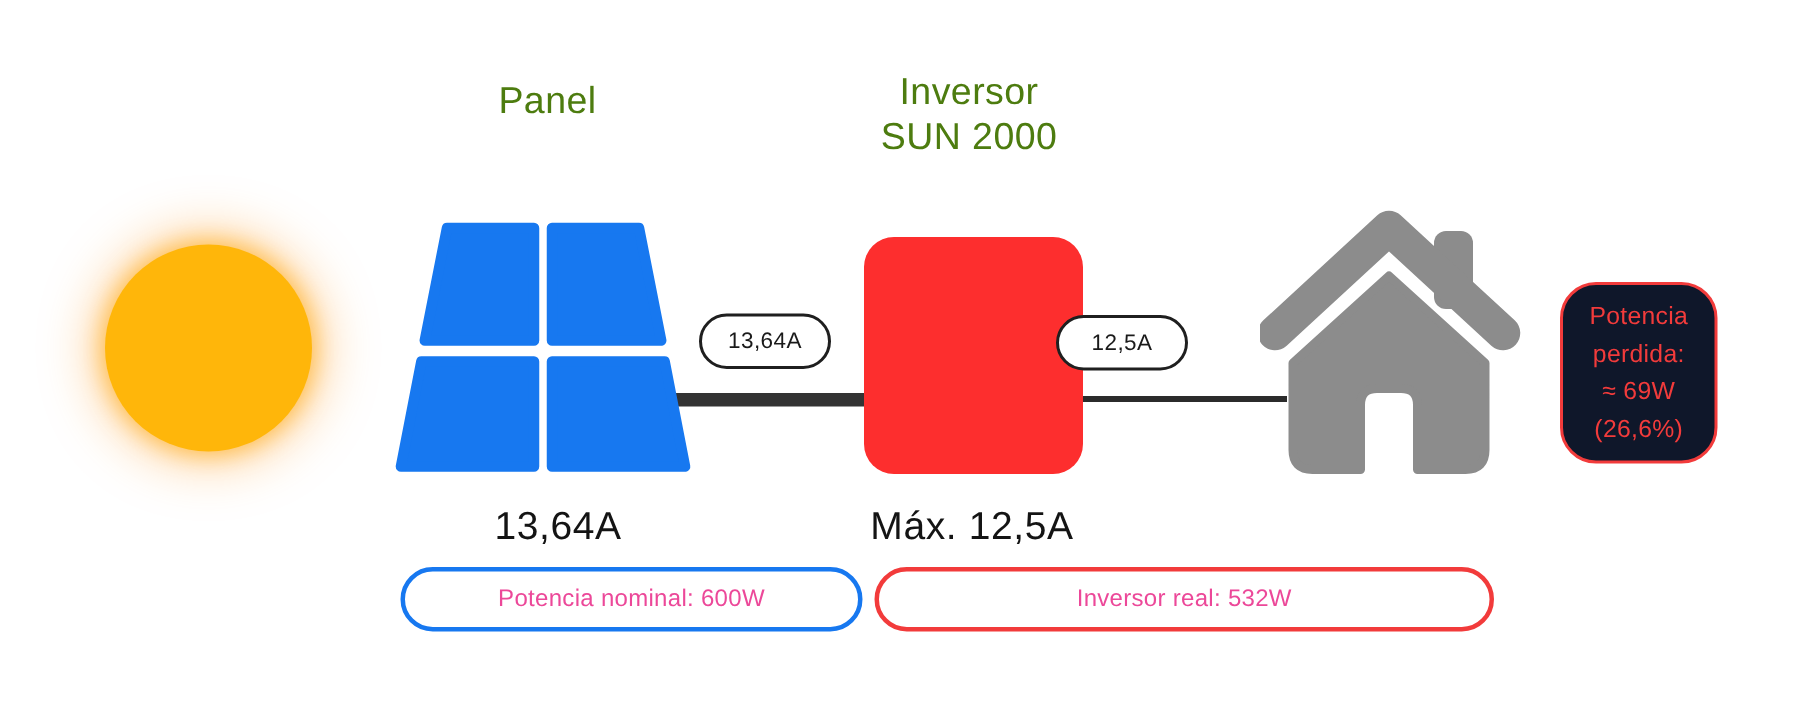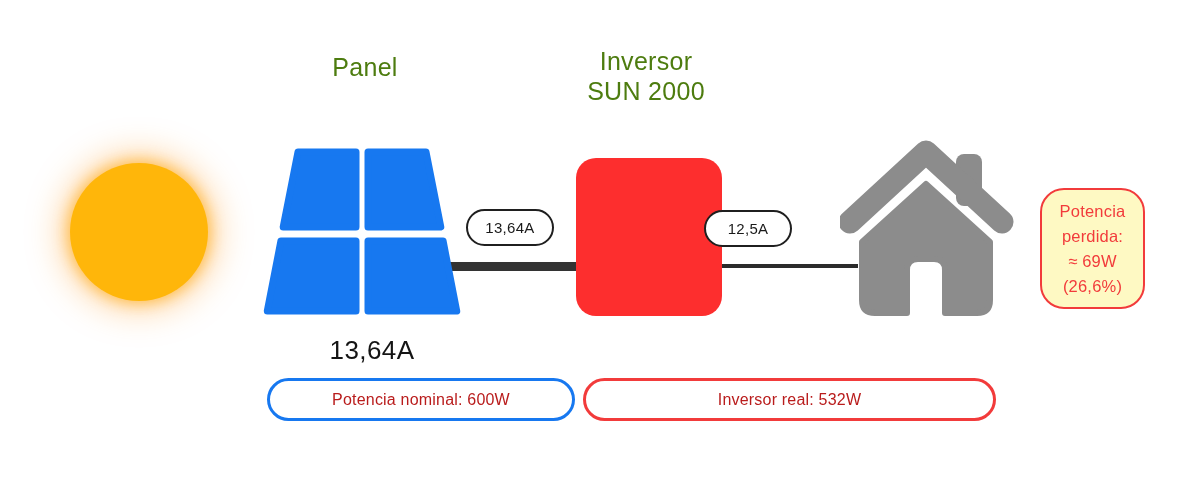--- a/index.html
+++ b/index.html
@@ -83,40 +83,40 @@
   }
   .current-label.panel-a { left: 262px; top: 335px; }
   .current-label.inverter-a { left: 538px; top: 335px; }
 
   
   .loss-box {
     left: 1040px; top: 188px;
     width: 105px; height: 121px;
     border: 2.5px solid var(--accent-red, #F23B3B);
     border-radius: 24px;
-    background: #fef9c3;
+    background: #0f172a;
     color: var(--accent-red, #F23B3B);
     display: flex; flex-direction: column;
     align-items: center; justify-content: center;
     font-size: 16.5px;
     font-weight: 500;
     line-height: 25px;
     letter-spacing: 0.2px;
     text-align: center;
   }
 
   
   .summary-pill {
     top: 378px;
     height: 43px;
     background: #ffffff;
     border-radius: 22px;
     display: flex; align-items: center; justify-content: center;
     font-size: 16px;
-    color: #b91c1c;
+    color: #ec4899;
     letter-spacing: 0.2px;
   }
   .summary-pill.nominal {
     left: 267px; width: 308px;
     border: 3.5px solid var(--panel-blue, #1778F0);
   }
   .summary-pill.real {
     left: 583px; width: 413px;
     border: 3.5px solid var(--accent-red, #F23B3B);
   }
@@ -174,20 +174,21 @@
   </div>
 
   <div class="abs loss-box">
     <div>Potencia</div>
     <div>perdida:</div>
     <div>≈ 69W</div>
     <div>(26,6%)</div>
   </div>
 
   <div class="abs current-label panel-a">13,64A</div>
+  <div class="abs current-label inverter-a">Máx. 12,5A</div>
 
   <div class="abs summary-pill nominal">
     <span>Potencia nominal: 600W</span>
   </div>
   <div class="abs summary-pill real">
     <span>Inversor real: 532W</span>
   </div>
 
 </div>
 

